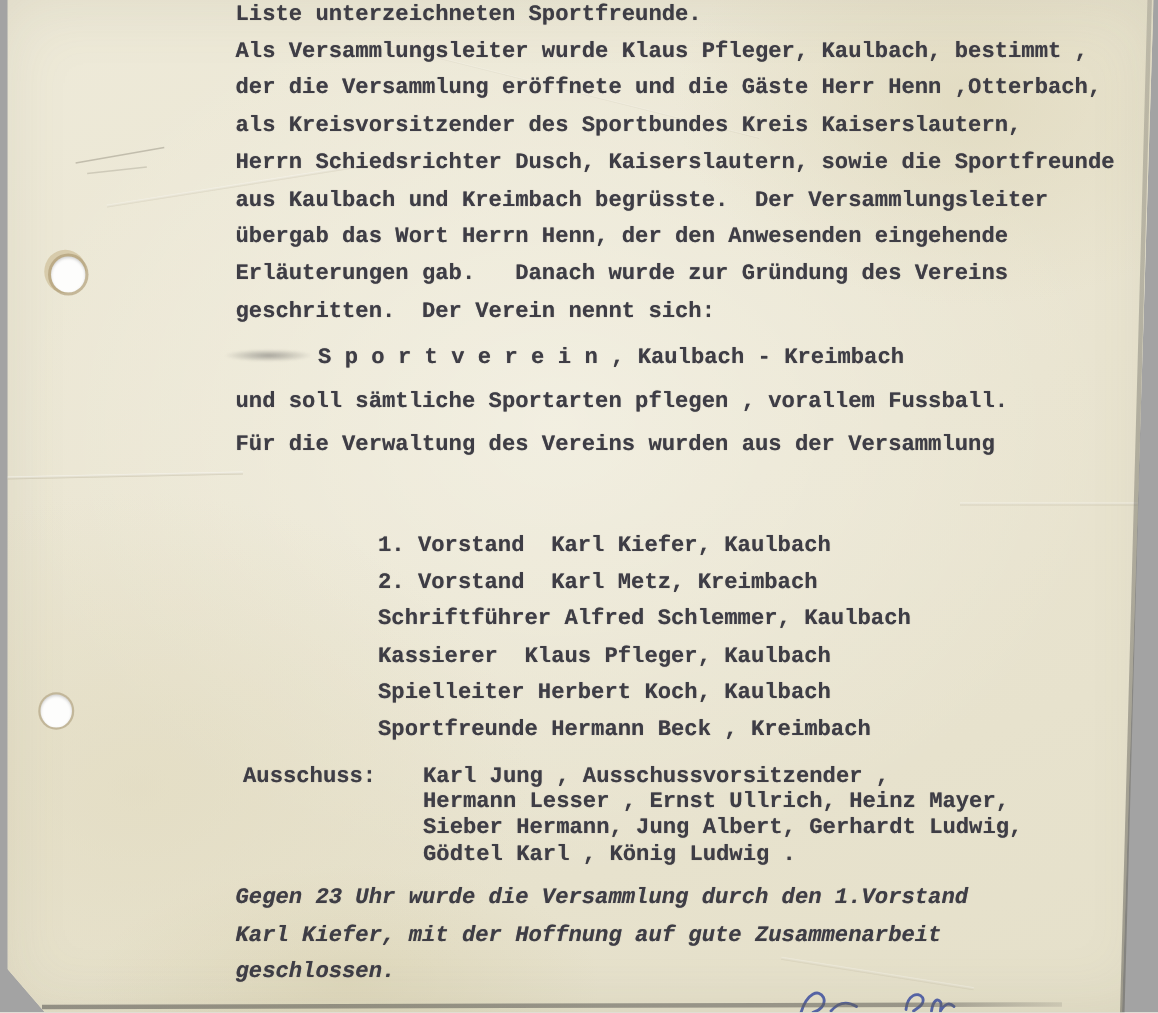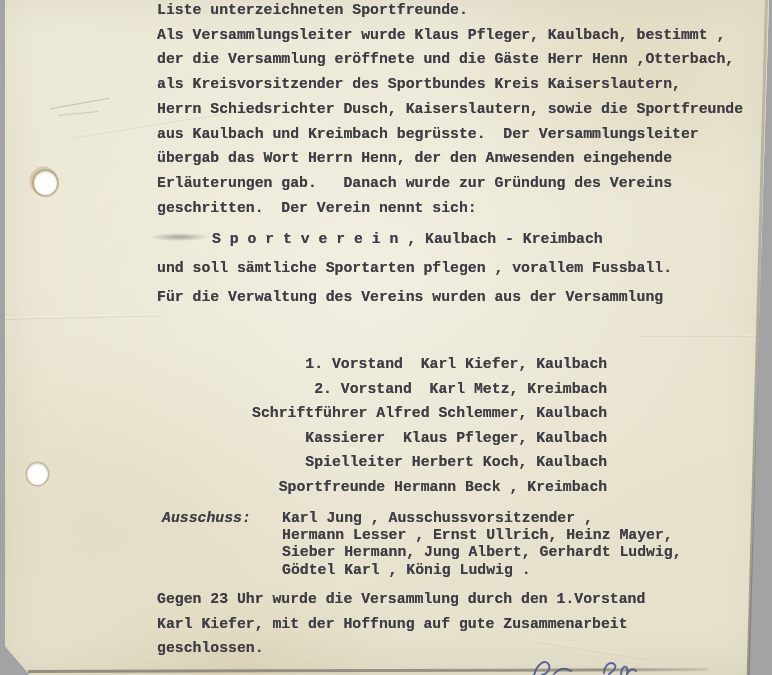--- a/index.html
+++ b/index.html
@@ -38,24 +38,24 @@
     font-weight:bold;
     font-size:14.8px;
     color:var(--ink);
     text-shadow:0 0 0.5px rgba(55,55,65,0.65);
   }
   .block{position:absolute;}
   #intro{left:157px;top:-2px;line-height:24.7px;}
   #club-name{left:212px;top:229px;line-height:21px;}
   #purpose{left:157px;top:258px;line-height:21px;}
   #election{left:157px;top:285px;line-height:25px;text-align:right;}
-  #board{left:252px;top:352px;line-height:24.5px;text-align:right;}
-  #committee-label{left:162px;top:510px;line-height:17.2px;font-style:italic;}
+  #board{left:252px;top:352px;line-height:24.5px;}
+  #committee-label{left:162px;top:510px;line-height:17.2px;}
   #committee-lines{left:282px;top:510px;line-height:17.2px;}
-  #closing{left:157px;top:587px;line-height:24.6px;}
+  #closing{left:157px;top:587px;line-height:24.6px;font-style:italic;}
 
   .hole{
     position:absolute;border-radius:50%;
     background:#fdfdfc;
     box-shadow:0 0 0 1.5px rgba(165,150,115,0.55), inset 0 1px 2px rgba(0,0,0,0.18);
   }
   #hole-top{left:34px;top:171px;width:23px;height:24px;
     box-shadow:0 0 0 2px rgba(170,150,110,0.6), -2px -2px 0 2.5px rgba(196,176,130,0.5), inset 0 1px 2px rgba(0,0,0,0.18);}
   #hole-bottom{left:27px;top:463px;width:21px;height:22px;}
 

